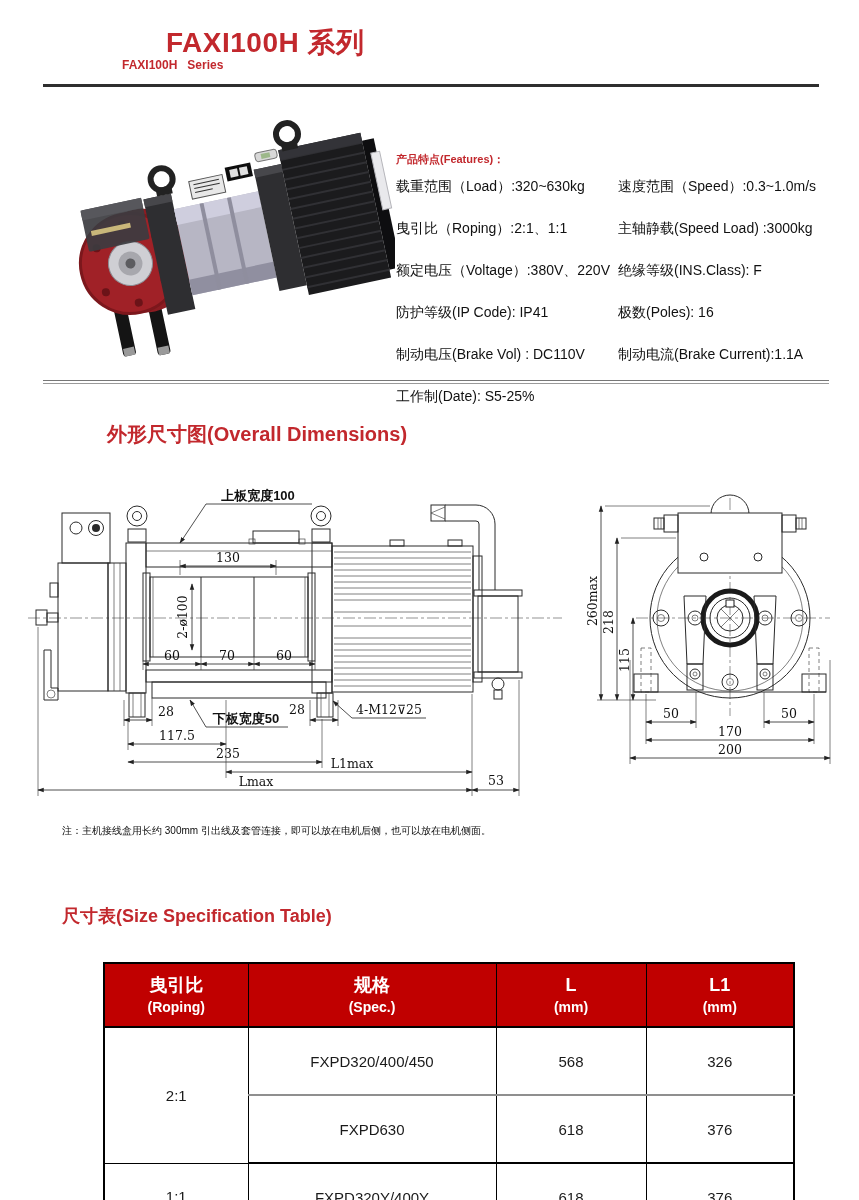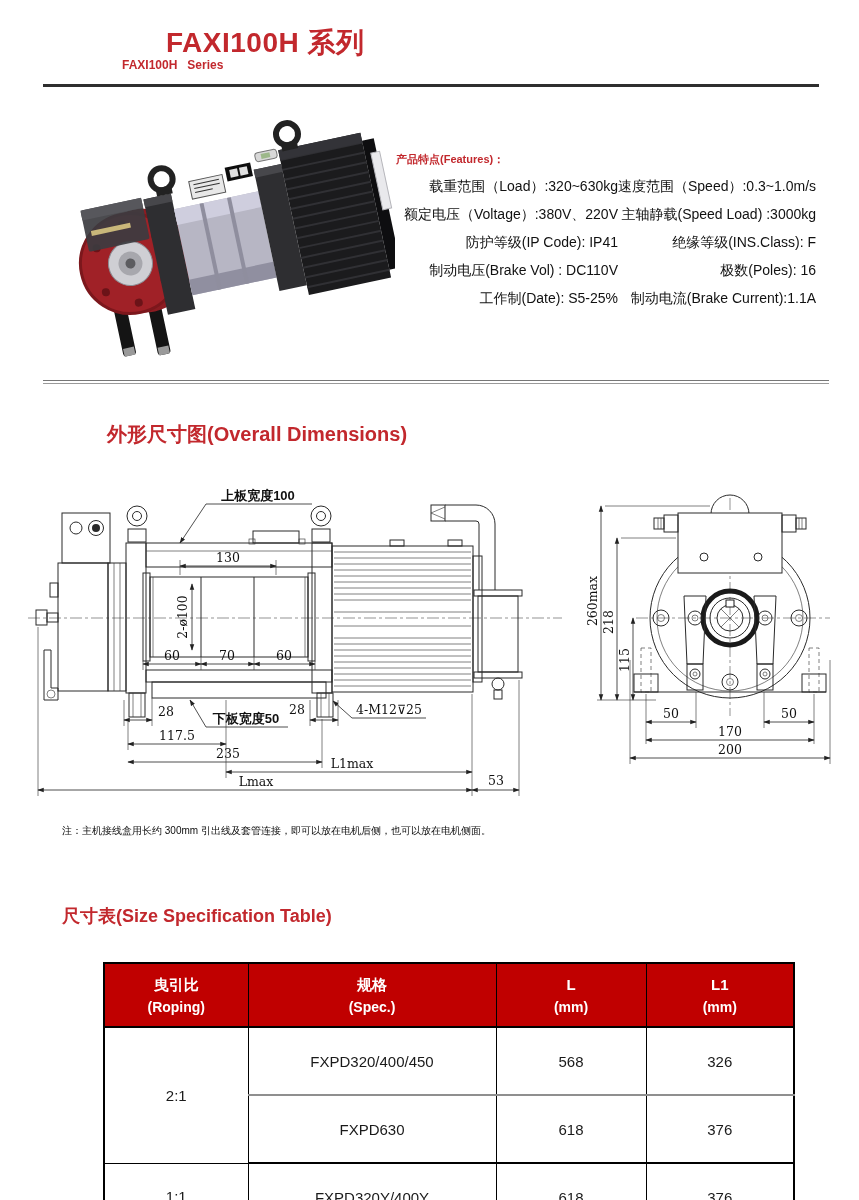--- a/index.html
+++ b/index.html
@@ -14,30 +14,30 @@
     font-family:"Liberation Sans",sans-serif;color:var(--ink);
   }
   .abs{position:absolute;}
   #title-cn{left:122px;top:24px;font-size:28px;font-weight:bold;color:var(--title-red);letter-spacing:.5px;margin-left:44px;}
   #title-en{left:122px;top:58px;font-size:12px;font-weight:bold;color:var(--title-red);white-space:pre;}
   #rule-top{left:43px;top:84px;width:776px;height:3px;background:#2e2e2e;}
   #product-photo{left:50px;top:112px;}
   #features{left:396px;top:152px;width:462px;}
   #features h3{margin:0 0 9px 0;font-size:11px;font-weight:bold;color:var(--title-red);}
   .feat-grid{display:flex;}
-  .feat-col{display:flex;flex-direction:column;row-gap:8px;font-size:14px;line-height:20px;color:#111;align-items:flex-end;}
+  .feat-col{display:flex;flex-direction:column;row-gap:22px;font-size:14px;line-height:20px;color:#111;}
   .feat-col.c1{width:222px;flex:none;}
   #rule-mid{left:43px;top:380px;width:786px;height:2px;border-top:1px solid #777;border-bottom:1px solid #9a9a9a;}
   #dims-heading{left:107px;top:421px;font-size:20px;font-weight:bold;color:var(--title-red);}
   #drawing{left:0;top:455px;}
   #note{left:62px;top:824px;width:780px;font-size:10px;font-weight:normal;color:#0c0c0c;}
   #table-heading{left:62px;top:904px;font-size:18px;font-weight:bold;color:var(--title-red);}
   #spec-table{left:103px;top:962px;width:690px;border-collapse:collapse;table-layout:fixed;border:2px solid #000;}
   #spec-table th{background:var(--table-red);color:#fff;height:62px;border:1px solid #000;border-bottom:2px solid #000;padding:0;vertical-align:middle;}
-  #spec-table th .cn{font-size:15px;font-weight:bold;line-height:24px;}
+  #spec-table th .cn{font-size:18px;font-weight:bold;line-height:24px;}
   #spec-table th .en{font-size:14px;font-weight:bold;line-height:20px;}
   #spec-table td{height:42px;border:1px solid #000;text-align:center;font-size:15px;padding:12px;background:#fff;}
   #spec-table tr.r1 td.sub{border-bottom:2px solid #8f8f8f;}
   #spec-table tr.r2 td{border-bottom:2px solid #000;}
   
   .ln{fill:none;stroke:var(--line);stroke-width:1;}
   .lt{fill:none;stroke:#3a3a3a;stroke-width:.65;}
   .cl{fill:none;stroke:#666;stroke-width:.7;stroke-dasharray:12 3 3 3;}
   .dm{fill:none;stroke:#222;stroke-width:.8;}
   text.dt{font-family:"DejaVu Serif",serif;font-size:12.5px;fill:#111;}
@@ -96,20 +96,21 @@
     <rect x="222" y="50" width="22" height="9" rx="3" fill="#d8d8d8" stroke="#777"></rect>
     <rect x="228" y="52" width="9" height="5" fill="#9db88a"></rect>
   </g>
 </svg>
 
 <div class="abs" id="features">
   <h3>产品特点(Features)：</h3>
   <div class="feat-grid">
     <div class="feat-col c1">
       <div>载重范围（Load）:320~630kg</div>
+      <div>曳引比（Roping）:2:1、1:1</div>
       <div>额定电压（Voltage）:380V、220V</div>
       <div>防护等级(IP Code): IP41</div>
       <div>制动电压(Brake Vol) : DC110V</div>
       <div>工作制(Date): S5-25%</div>
     </div>
     <div class="feat-col">
       <div>速度范围（Speed）:0.3~1.0m/s</div>
       <div>主轴静载(Speed Load) :3000kg</div>
       <div>绝缘等级(INS.Class): F</div>
       <div>极数(Poles): 16</div>

